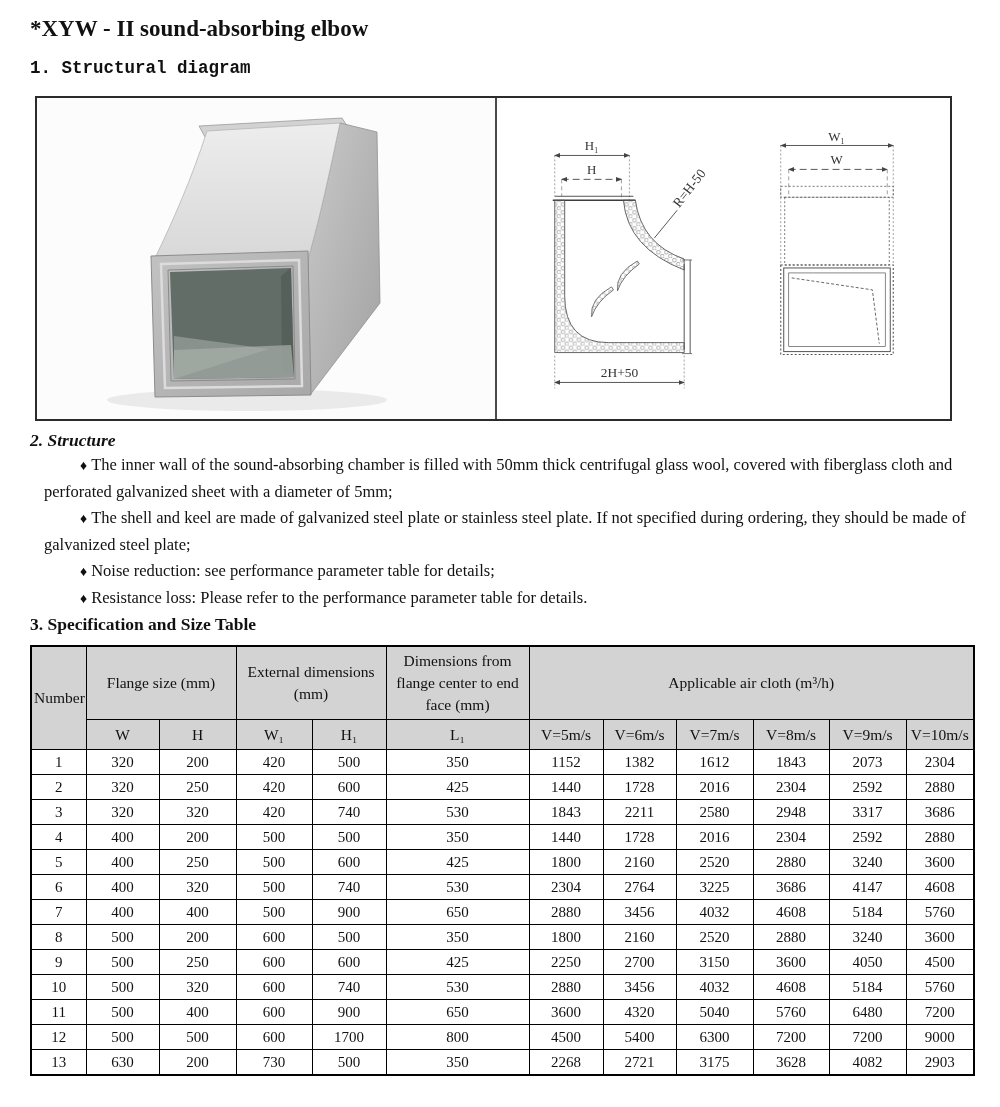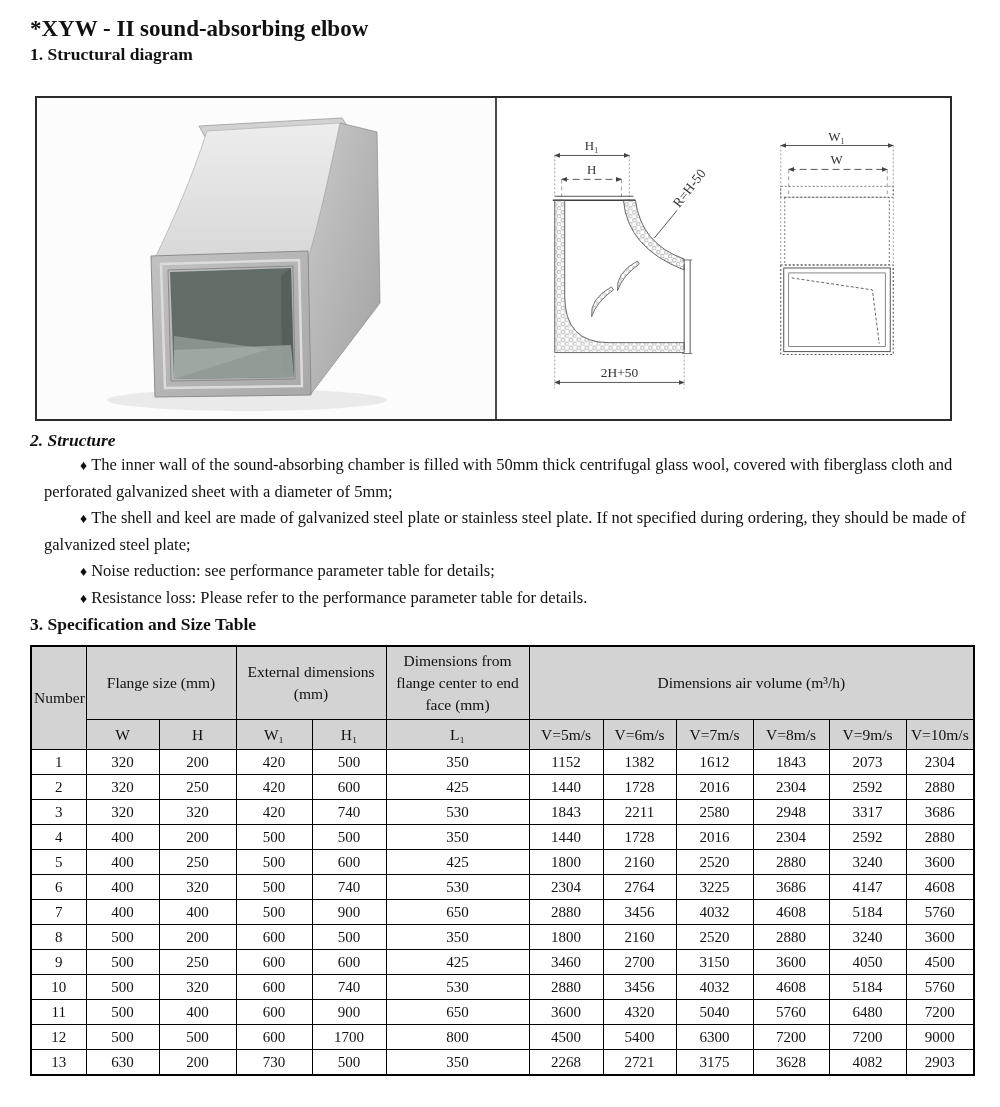--- a/index.html
+++ b/index.html
@@ -1,20 +1,20 @@
 <!DOCTYPE html>
 <html><head>
 <meta charset="utf-8">
 <style>
   html,body{margin:0;padding:0;background:#fff;}
   .page{position:relative;width:1000px;height:1107px;background:#ffffff;
         font-family:"Liberation Serif","DejaVu Serif",serif;color:#111;overflow:hidden;}
   .title{position:absolute;left:30px;top:16px;font-size:23px;font-weight:bold;margin:0;}
   .sec-head{position:absolute;left:30px;font-size:17.5px;font-weight:bold;margin:0;}
-  #s1-head{top:44px;}
+  #s1-head{top:58px;font-family:Liberation Mono, monospace;}
   #s2-head{top:430px;font-style:italic;}
   #s3-head{top:614px;}
 
   .figure-box{position:absolute;left:35px;top:96px;width:917px;height:325px;
               box-sizing:border-box;border:2px solid #2b2b2b;display:flex;background:#fff;}
   .panel{position:relative;height:100%;}
   .panel.photo{width:460px;border-right:2px solid #4a4a4a;box-sizing:border-box;}
   .panel.drawing{flex:1;}
   .panel svg{display:block;width:100%;height:100%;}
 
@@ -171,21 +171,21 @@
         <col style="width:76px">
         <col style="width:77px">
         <col style="width:68px">
     </colgroup>
     <thead>
       <tr class="r1">
         <th rowspan="2">Number</th>
         <th colspan="2">Flange size (mm)</th>
         <th colspan="2">External dimensions (mm)</th>
         <th>Dimensions from flange center to end face (mm)</th>
-        <th colspan="6">Dimensions air volume (m³/h)</th>
+        <th colspan="6">Applicable air cloth (m³/h)</th>
       </tr>
       <tr class="r2" id="subhead-row">
           <th>W</th>
           <th>H</th>
           <th>W₁</th>
           <th>H₁</th>
           <th>L₁</th>
           <th>V=5m/s</th>
           <th>V=6m/s</th>
           <th>V=7m/s</th>
@@ -307,21 +307,21 @@
           <td>3240</td>
           <td>3600</td>
         </tr>
         <tr>
           <td>9</td>
           <td>500</td>
           <td>250</td>
           <td>600</td>
           <td>600</td>
           <td>425</td>
-          <td>3460</td>
+          <td>2250</td>
           <td>2700</td>
           <td>3150</td>
           <td>3600</td>
           <td>4050</td>
           <td>4500</td>
         </tr>
         <tr>
           <td>10</td>
           <td>500</td>
           <td>320</td>

